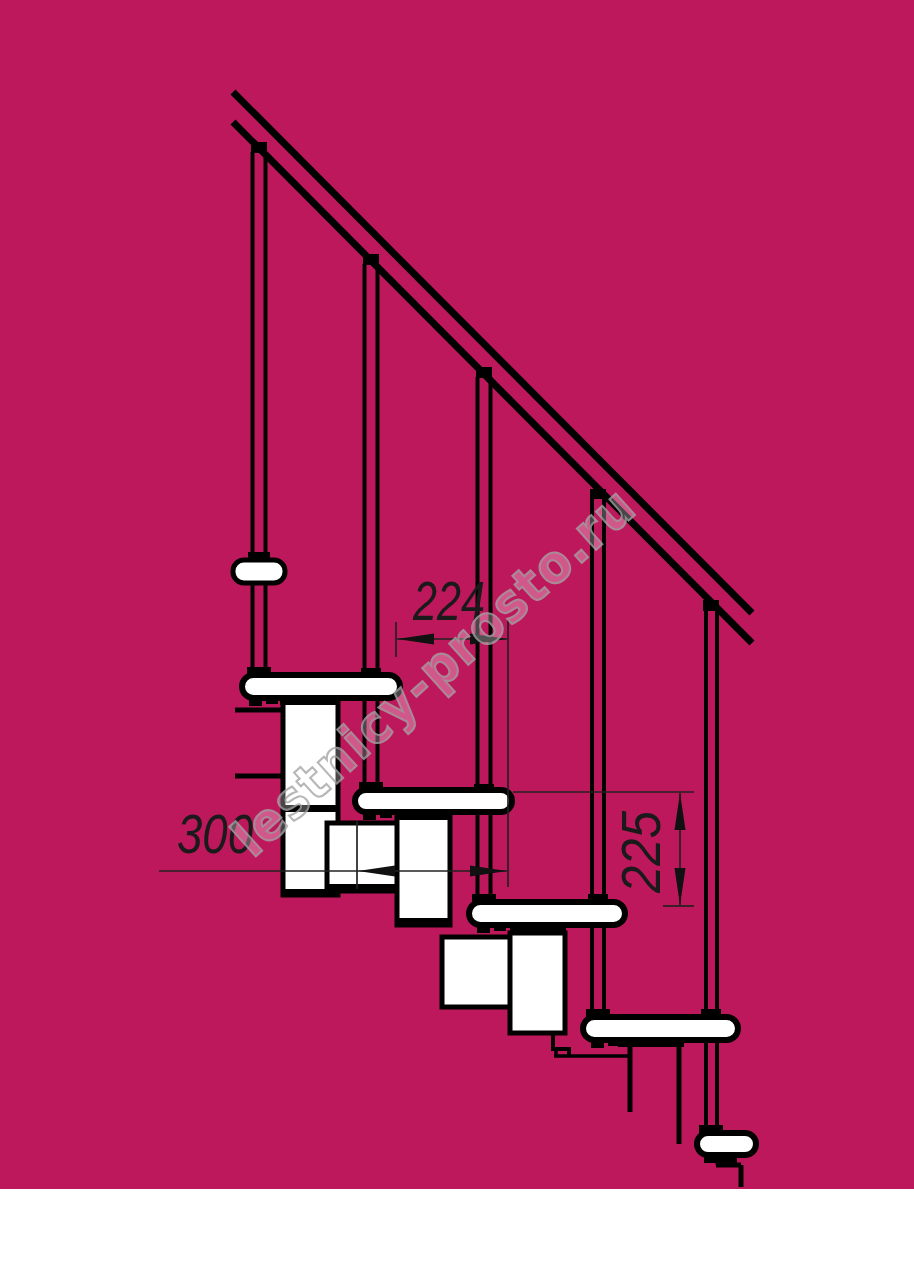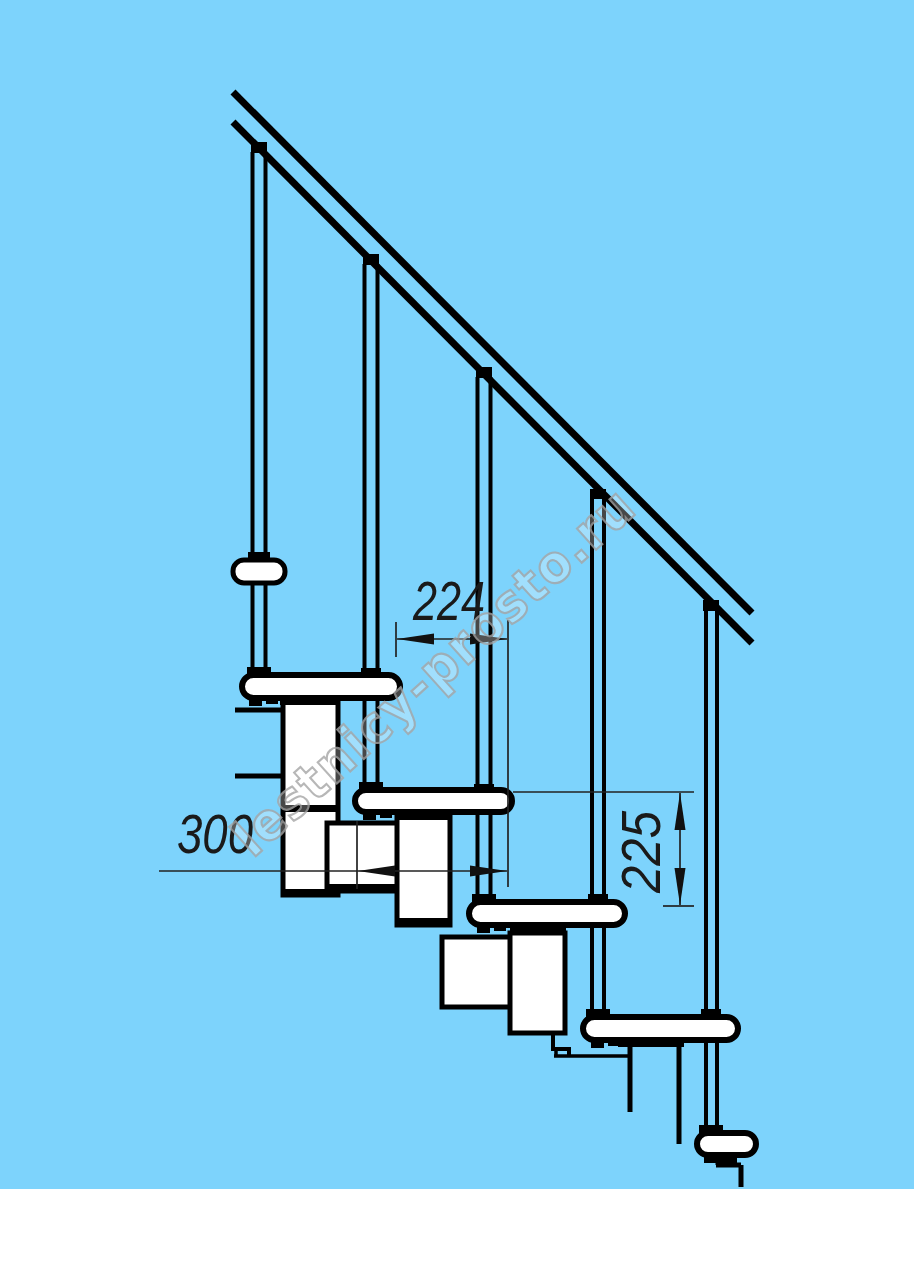--- a/index.html
+++ b/index.html
@@ -1,19 +1,19 @@
 <!DOCTYPE html>
 <html><head>
 <meta charset="utf-8">
 <style>
   html,body{margin:0;padding:0;background:#ffffff;}
   .canvas{
     position:relative;
     width:914px;height:1189px;
-    background:#7dd3fc;
+    background:#be185d;
     overflow:hidden;
     font-family:"Liberation Sans", sans-serif;
   }
   svg{display:block;}
   .dim-text{
     font-family:"Liberation Sans", sans-serif;
     font-style:italic;
     font-size:55px;
     fill:#1a1a1a;
   }

